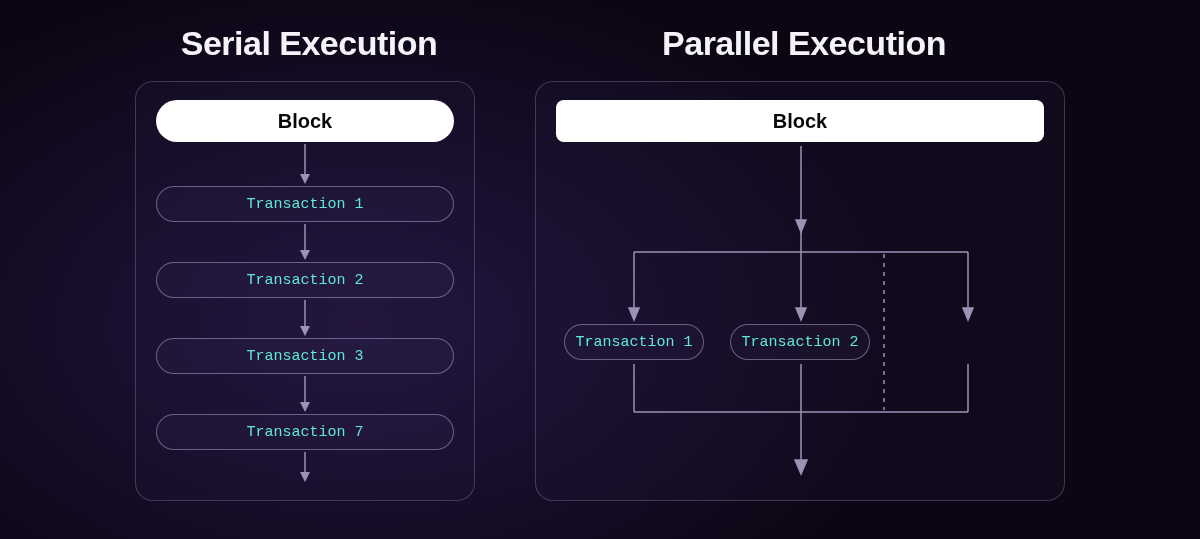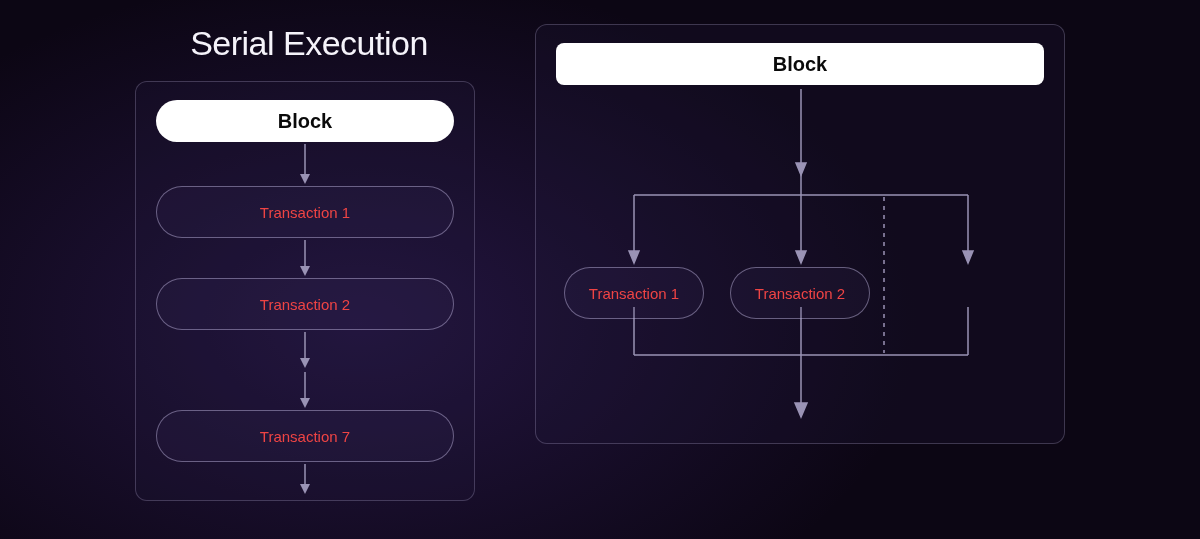--- a/index.html
+++ b/index.html
@@ -18,29 +18,29 @@
     justify-content: center;
     padding: 24px 40px 0 40px;
   }
   .col {
     display: flex;
     flex-direction: column;
     align-items: center;
   }
   .title {
     font-size: 34px;
-    font-weight: 400;
+    font-weight: 700;
     letter-spacing: -0.5px;
     color: #f5f3fa;
     margin-bottom: 18px;
     margin-left: 8px;
   }
   .panel {
     border: 1px solid rgba(200,190,230,0.25);
-    border-radius: 12px;
+    border-radius: 18px;
     padding: 18px 20px 20px 20px;
     background: rgba(30,22,55,0.25);
     position: relative;
   }
   .panel-serial { width: 340px; height: 420px; }
   .panel-parallel { width: 530px; height: 420px; }
 
   .block-pill {
     background: #ffffff;
     color: #0a0a0a;
@@ -60,27 +60,28 @@
     border-radius: 8px;
     height: 42px;
     display: flex;
     align-items: center;
     justify-content: center;
   }
 
   .tx-pill {
     border: 1px solid rgba(200,190,230,0.45);
     background: rgba(60,50,95,0.15);
-    color: #ef4444;
+    color: #5eead4;
     font-size: 15px;
     border-radius: 999px;
-    height: 52px;
+    height: 36px;
     display: flex;
     align-items: center;
     justify-content: center;
+    font-family: Liberation Mono, monospace;
   }
 
   
   .serial-flow {
     display: flex;
     flex-direction: column;
     align-items: center;
   }
   .serial-flow .tx-pill { width: 100%; }
 
@@ -117,34 +118,36 @@
         <div class="tx-pill">Transaction 1</div>
         <svg class="arr" width="20" height="40">
             <line x1="10" y1="2" x2="10" y2="30" stroke="#9a93b5" stroke-width="1.5"></line>
             <polygon points="10,38 5,28 15,28" fill="#9a93b5"></polygon>
           </svg>
         <div class="tx-pill">Transaction 2</div>
         <svg class="arr" width="20" height="40">
             <line x1="10" y1="2" x2="10" y2="30" stroke="#9a93b5" stroke-width="1.5"></line>
             <polygon points="10,38 5,28 15,28" fill="#9a93b5"></polygon>
           </svg>
+        <div class="tx-pill">Transaction 3</div>
         <svg class="arr" width="20" height="40">
             <line x1="10" y1="2" x2="10" y2="30" stroke="#9a93b5" stroke-width="1.5"></line>
             <polygon points="10,38 5,28 15,28" fill="#9a93b5"></polygon>
           </svg>
         <div class="tx-pill">Transaction 7</div>
         <svg class="arr" width="20" height="34">
             <line x1="10" y1="2" x2="10" y2="24" stroke="#9a93b5" stroke-width="1.5"></line>
             <polygon points="10,32 5,22 15,22" fill="#9a93b5"></polygon>
           </svg>
       </div>
     </div>
   </div>
 
   <div class="col">
+    <div class="title">Parallel Execution</div>
     <div class="panel panel-parallel">
       <div class="block-rect">Block</div>
       <div class="parallel-body">
 
         <svg class="par-svg" width="490" height="360">
           <g stroke="#9a93b5" stroke-width="1.5" fill="#9a93b5">
 
             <line x1="245" y1="4" x2="245" y2="80"></line>
             <polygon points="245,90 240,78 250,78"></polygon>
 

